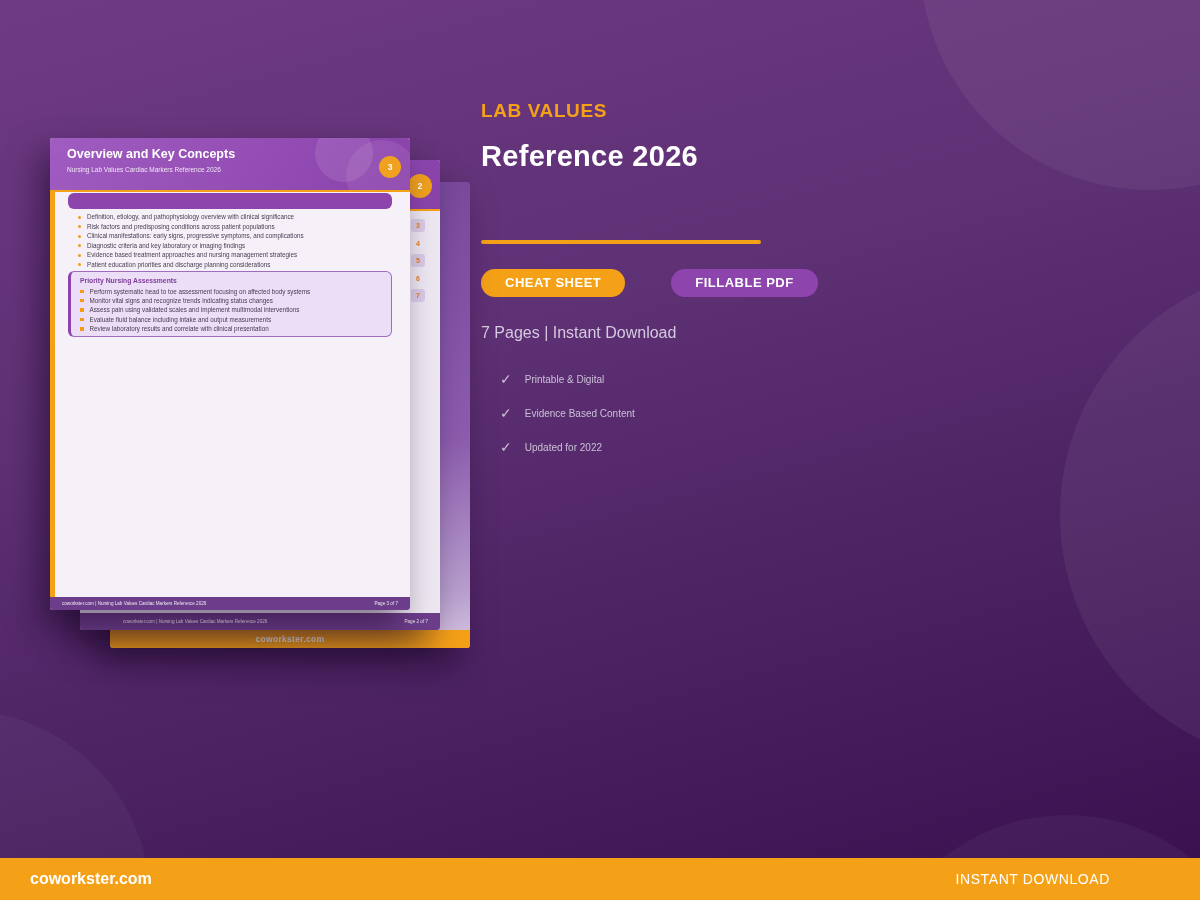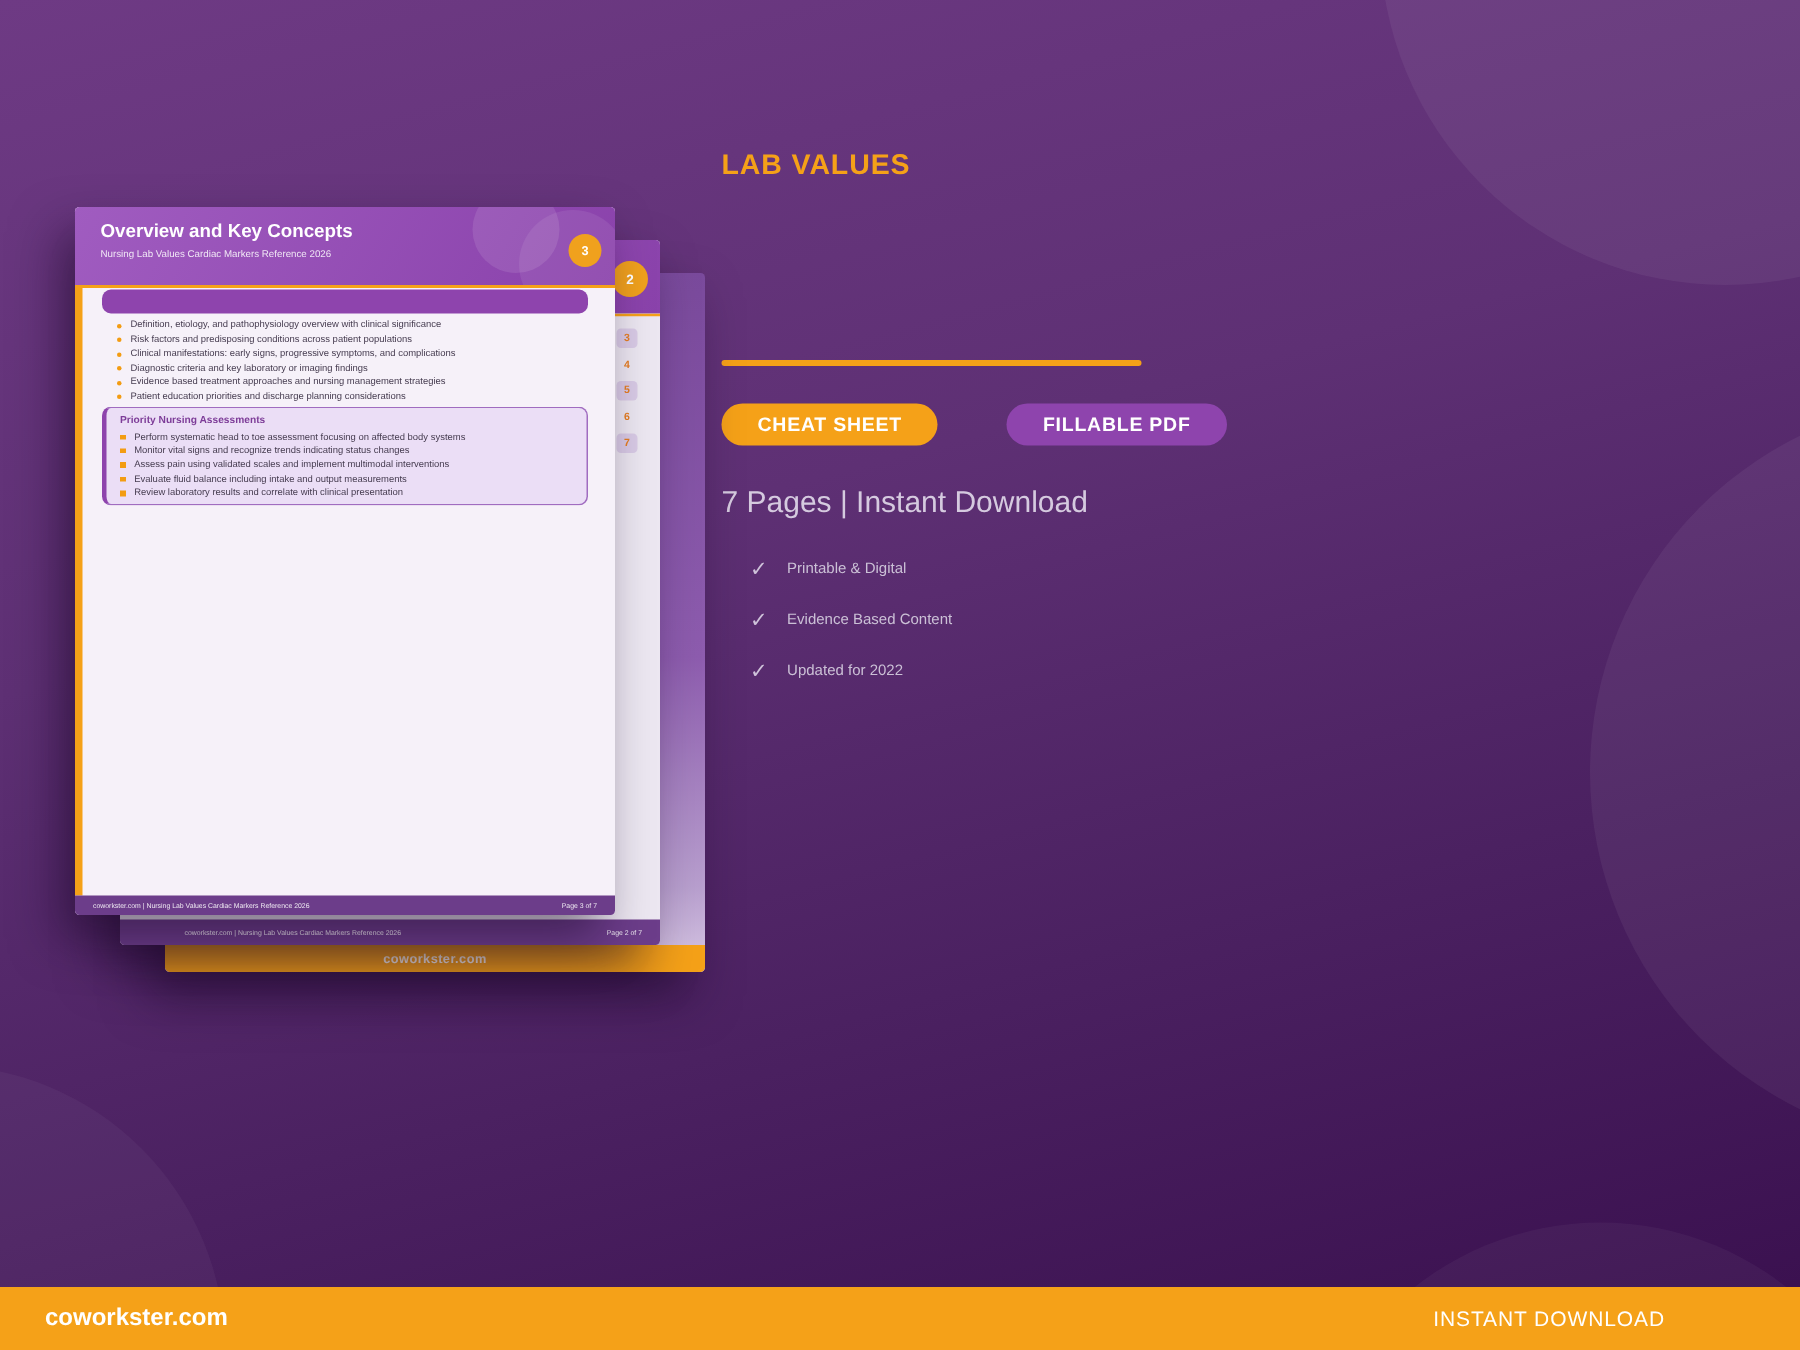--- a/index.html
+++ b/index.html
@@ -79,21 +79,21 @@
   .category { position:absolute; left:0; top:100px; font-size:19px; font-weight:bold;
     color:#f5a118; letter-spacing:0.6px; }
   .title { position:absolute; left:0; top:134px; width:640px; font-size:29px; font-weight:bold;
     color:#ffffff; line-height:44px; letter-spacing:0.3px; }
   .divider { position:absolute; left:0; top:240px; width:280px; height:4px; background:#f5a118; border-radius:2px; }
   .pills { position:absolute; left:0; top:269px; display:flex; }
   .pill { height:28px; border-radius:14px; padding:0 24px; font-size:13px; font-weight:bold;
     color:#fff; letter-spacing:0.5px; line-height:28px; }
   .pill-orange { background:#f5a118; }
   .pill-purple { background:#8e44ad; margin-left:46px; }
-  .meta { position:absolute; left:0; top:324px; font-size:20px; color:#d5cadf; }
+  .meta { position:absolute; left:0; top:324px; font-size:16px; color:#d5cadf; }
   .features { position:absolute; left:19px; top:369px; }
   .feat-row { display:flex; align-items:center; height:20px; margin-bottom:14px; }
   .feat-check { font-size:14px; color:#cfc3da; }
   .feat-label { margin-left:13px; font-size:10px; color:#cbc0d6; }
 
   
   .bottom-bar { position:absolute; left:0; right:0; bottom:0; height:42px; background:#f5a118; z-index:6;
     display:flex; justify-content:space-between; align-items:center; padding:0 90px 0 30px; }
   .bb-brand { font-size:16px; font-weight:bold; color:#fff; }
   .bb-cta { font-size:14px; font-weight:normal; color:#fff; letter-spacing:0.6px; }
@@ -192,20 +192,21 @@
     </div>
     <div class="p3-footer">
       <span>coworkster.com  |  Nursing Lab Values Cardiac Markers Reference 2026</span>
       <span>Page 3 of 7</span>
     </div>
   </div>
 
   <div class="hero">
     <div class="category">LAB VALUES</div>
     <div class="title">
+      <div>Reference 2026</div>
     </div>
     <div class="divider"></div>
     <div class="pills">
       <div class="pill pill-orange">CHEAT SHEET</div>
       <div class="pill pill-purple">FILLABLE PDF</div>
     </div>
     <div class="meta">7 Pages | Instant Download</div>
     <div class="features">
       <div class="feat-row">
         <span class="feat-check">✓</span>

